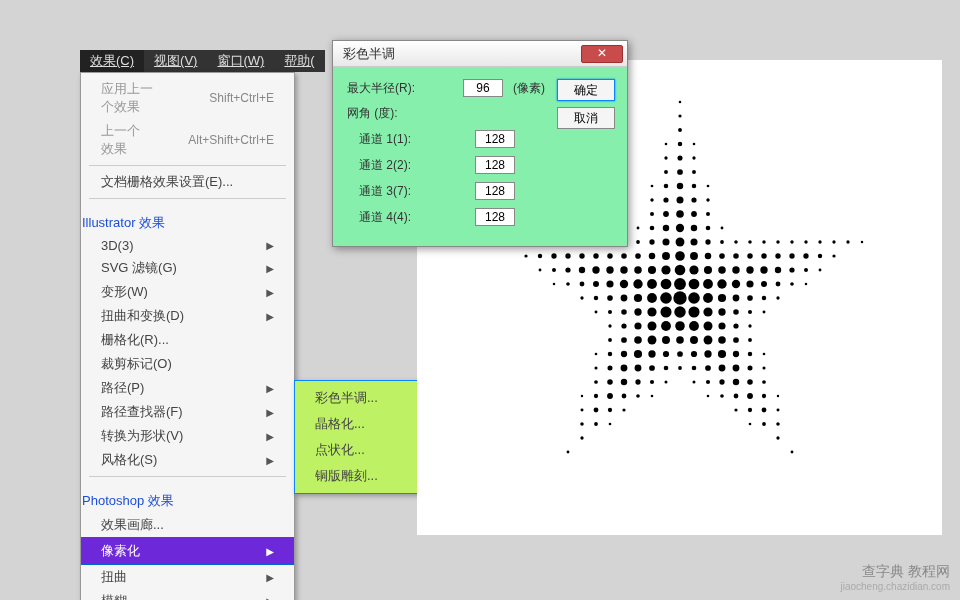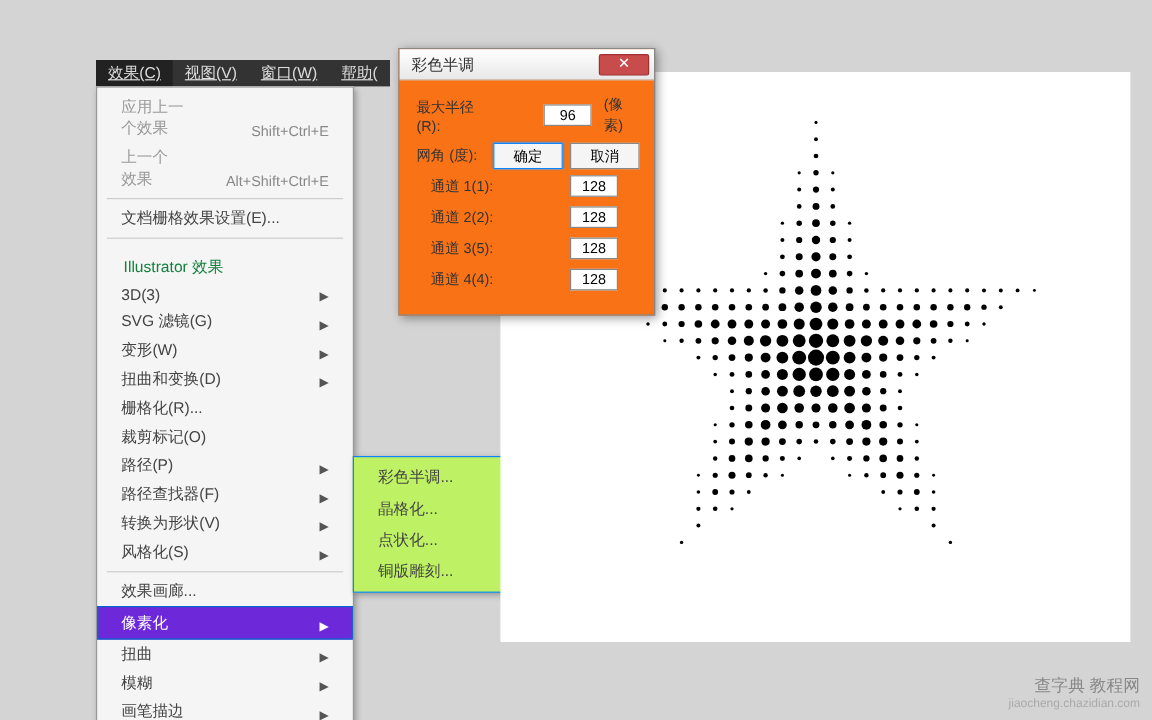--- a/index.html
+++ b/index.html
@@ -3,43 +3,43 @@
   <meta charset="utf-8">
   <style>
     * { margin: 0; padding: 0; box-sizing: border-box; font-family: "Microsoft YaHei", "SimSun", sans-serif; }
     body { background: #d4d4d4; width: 960px; height: 600px; position: relative; overflow: hidden; }
     
     .menubar { position: absolute; top: 50px; left: 80px; background: #333; display: flex; height: 22px; }
     .menubar-item { color: #ddd; padding: 2px 10px; font-size: 13px; cursor: pointer; text-decoration: underline; }
     .menubar-item.active { background: #222; }
     
     .dropdown { position: absolute; top: 72px; left: 80px; width: 215px; background: #f5f5f5; border: 1px solid #999; box-shadow: 2px 2px 5px rgba(0,0,0,0.3); padding: 4px 0; }
-    .menu-item { padding: 3px 20px; font-size: 13px; color: #444; display: flex; justify-content: space-between; align-items: flex-end; cursor: pointer; position: relative; gap: 44px; }
+    .menu-item { padding: 3px 20px; font-size: 13px; color: #444; display: flex; justify-content: space-between; align-items: center; cursor: pointer; position: relative; gap: 44px; }
     .menu-item.disabled { color: #999; }
     .menu-item.highlighted { background: #6d28d9; color: #fff; border: 1px solid #0066cc; padding: 4px 19px; }
     .menu-item .shortcut { color: #888; font-size: 12px; }
     .menu-sep { height: 1px; background: #ccc; margin: 4px 8px; }
-    .menu-header { padding: 3px 22px; font-size: 13px; color: #15803d; margin-top: 12px; }
+    .menu-header { padding: 3px 1px; font-size: 13px; color: #1d4ed8; margin-top: 12px; }
     .arrow { font-size: 10px; color: #555; }
     .menu-item.highlighted .arrow { color: #fff; }
     
     .submenu { position: absolute; top: 380px; left: 294px; width: 168px; background: #bef264; border: 1px solid #0a84ff; box-shadow: 2px 2px 5px rgba(0,0,0,0.3); padding: 4px 0; }
     .submenu .menu-item { padding: 4px 20px; }
     
-    .dialog { position: absolute; top: 40px; left: 332px; width: 214px; background: #f97316; border: 1px solid #888; box-shadow: 2px 2px 8px rgba(0,0,0,0.4); }
+    .dialog { position: absolute; top: 40px; left: 332px; width: 296px; background: #86efac; border: 1px solid #888; box-shadow: 2px 2px 8px rgba(0,0,0,0.4); }
     .dialog-titlebar { background: linear-gradient(#fff, #e8e8e8); height: 26px; display: flex; align-items: center; justify-content: space-between; padding: 0 4px 0 10px; border-bottom: 1px solid #ccc; }
     .dialog-title { font-size: 13px; color: #333; }
     .dialog-close { width: 42px; height: 18px; background: #c84c4c; border: 1px solid #a03030; border-radius: 2px; color: #fff; text-align: center; font-size: 12px; line-height: 15px; cursor: pointer; }
     .dialog-body { padding: 12px 14px; position: relative; }
     .dialog-row { display: flex; align-items: center; margin-bottom: 8px; font-size: 12px; color: #333; }
     .dialog-row label { width: 75px; }
     .dialog-row input { width: 40px; height: 18px; border: 1px solid #888; background: #fff; font-size: 12px; text-align: center; padding: 1px 3px; margin-left: 41px; }
     .dialog-row .unit { margin-left: 10px; }
     .dialog-indent { margin-left: 12px; }
-    .dialog-btns { position: absolute; right: 12px; top: 12px; display: flex; flex-direction: row; gap: 6px; margin-top: 40px; }
+    .dialog-btns { position: absolute; right: 12px; top: 12px; display: flex; flex-direction: column; gap: 6px; }
     .dialog-btn { width: 58px; height: 22px; font-size: 12px; background: #f5f5f5; border: 1px solid #888; cursor: pointer; }
     .dialog-btn.default { border: 1px solid #0a84ff; box-shadow: 0 0 2px #0a84ff; }
     
     .canvas { position: absolute; top: 60px; left: 417px; width: 525px; height: 475px; background: #fff; }
     .halftone-star { position: absolute; top: 50%; left: 50%; transform: translate(-50%, -50%); }
     
     .watermark { position: absolute; bottom: 8px; right: 10px; font-size: 14px; color: #888; font-family: "KaiTi", serif; text-align: right; }
     .watermark .sub { font-size: 10px; color: #aaa; display: block; }
   </style>
 </head>
@@ -93,20 +93,21 @@
     </div>
   <div class="menu-item">
       <span>转换为形状(V)</span>
       <span class="arrow">▶</span>
     </div>
   <div class="menu-item">
       <span>风格化(S)</span>
       <span class="arrow">▶</span>
     </div>
   <div class="menu-sep"></div>
+  <div class="menu-header">Photoshop 效果</div>
   <div class="menu-item">效果画廊...</div>
   <div class="menu-item highlighted">
       <span>像素化</span>
       <span class="arrow">▶</span>
     </div>
   <div class="menu-item">
       <span>扭曲</span>
       <span class="arrow">▶</span>
     </div>
   <div class="menu-item">
@@ -394,21 +395,21 @@
     </div>
     <div class="dialog-row dialog-indent">
       <label>通道 1(1):</label>
       <input type="text" value="128" style="">
     </div>
     <div class="dialog-row dialog-indent">
       <label>通道 2(2):</label>
       <input type="text" value="128" style="">
     </div>
     <div class="dialog-row dialog-indent">
-      <label>通道 3(5):</label>
+      <label>通道 3(7):</label>
       <input type="text" value="128" style="">
     </div>
     <div class="dialog-row dialog-indent">
       <label>通道 4(4):</label>
       <input type="text" value="128" style="">
     </div>
     <div class="dialog-btns">
       <button class="dialog-btn default">确定</button>
       <button class="dialog-btn">取消</button>
     </div>

